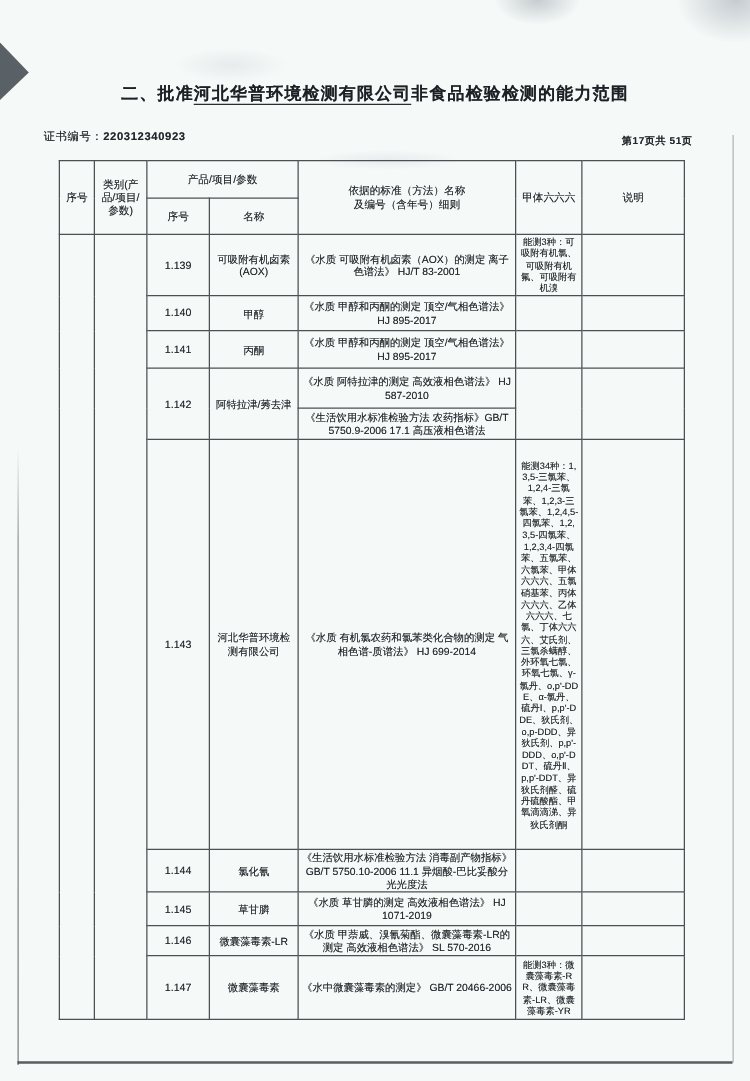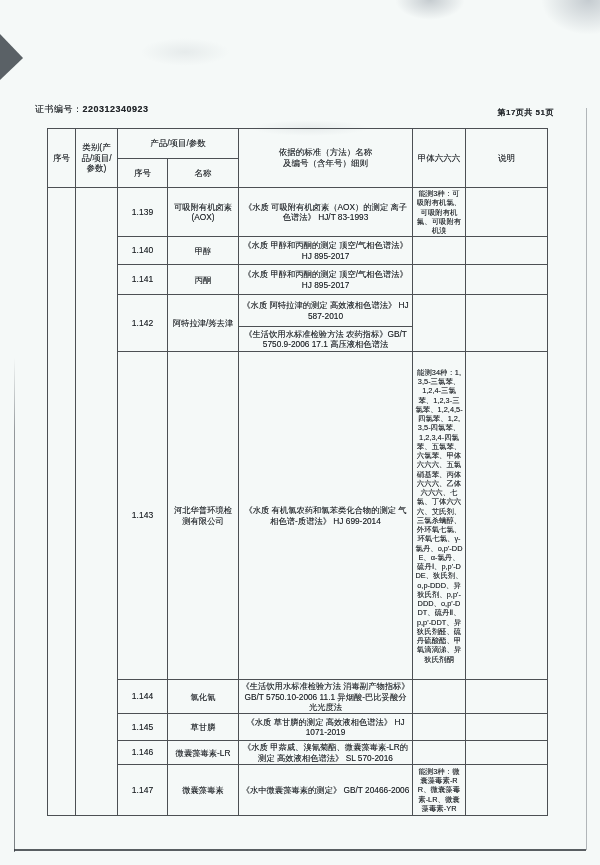--- a/index.html
+++ b/index.html
@@ -88,20 +88,21 @@
 
   <div class="corner-tri"></div>
   <div class="edge-left"></div>
   <div class="edge-bottom"></div>
   <div class="edge-right"></div>
   <div class="smudge sm1"></div>
   <div class="smudge sm2"></div>
   <div class="smudge sm3"></div>
   <div class="smudge sm4"></div>
 
+  <div class="doc-title"><span>二、批准</span><span class="u">河北华普环境检测有限公司</span><span>非食品检验检测的能力范围</span></div>
 
   <div class="meta-line cert"><span>证书编号：</span><b>220312340923</b></div>
 
 
   <div class="pagenum">第17页共  51页</div>
 
   <table class="cap">
     <colgroup>
       <col style="width:28px">
         <col style="width:42px">
@@ -125,21 +126,21 @@
         <th>序号</th>
         <th>名称</th>
       </tr>
     </thead>
     <tbody>
       <tr class="r139">
         <td rowspan="10"></td>
         <td rowspan="10"></td>
         <td class="seq">1.139</td>
         <td class="name">可吸附有机卤素(AOX)</td>
-        <td class="std">《水质 可吸附有机卤素（AOX）的测定 离子色谱法》 HJ/T 83-1993</td>
+        <td class="std">《水质 可吸附有机卤素（AOX）的测定 离子色谱法》 HJ/T 83-2001</td>
         <td class="restr">能测3种：可吸附有机氯、可吸附有机氟、可吸附有机溴</td>
         <td></td>
       </tr>
       <tr class="r140">
         <td class="seq">1.140</td>
         <td class="name">甲醇</td>
         <td class="std">《水质 甲醇和丙酮的测定 顶空/气相色谱法》 HJ 895-2017</td>
         <td class="restr"></td>
         <td></td>
       </tr>

